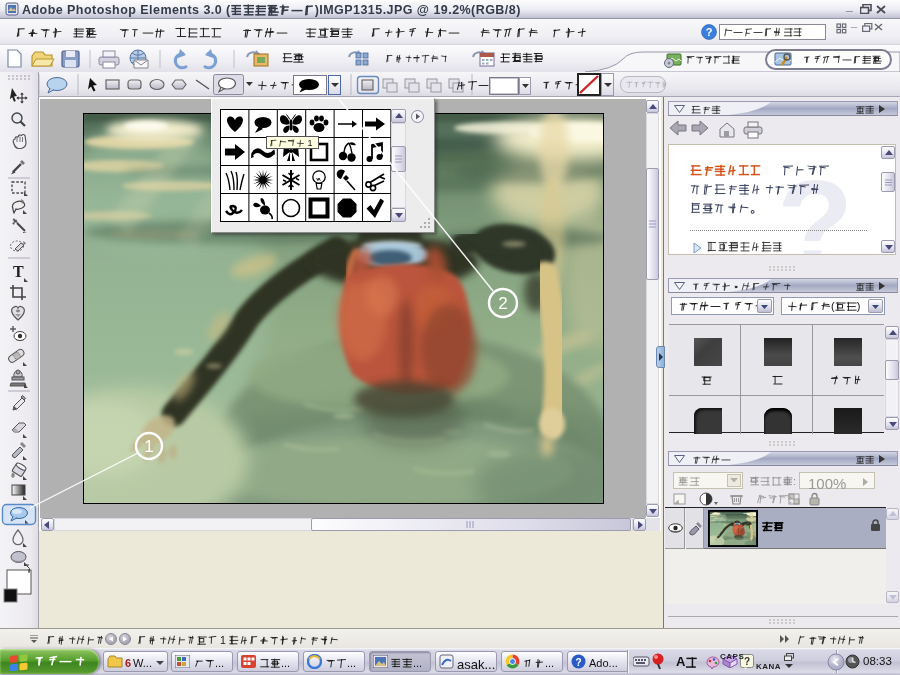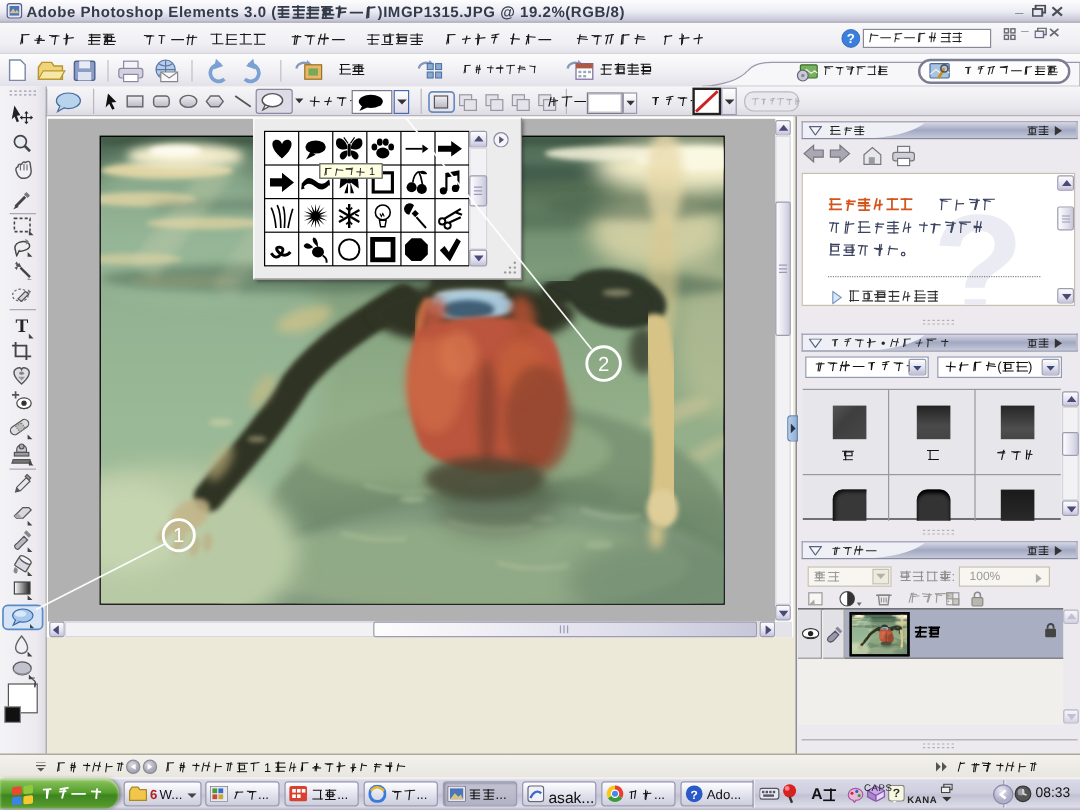--- a/index.html
+++ b/index.html
@@ -1408,21 +1408,21 @@
         </svg><svg width="11" height="10" viewBox="0 0 100 100" preserveAspectRatio="none" style="display:inline-block;vertical-align:-1.3px" stroke="rgb(144, 144, 144)" stroke-width="8.545454545454545" stroke-linecap="square">
           <line x1="21" y1="19" x2="91" y2="19"></line>
           <line x1="16" y1="38" x2="86" y2="38"></line>
           <line x1="16" y1="62" x2="86" y2="62"></line>
           <line x1="20" y1="86" x2="86" y2="86"></line>
           <line x1="48" y1="10" x2="48" y2="82"></line>
           <line x1="52" y1="10" x2="52" y2="90"></line>
           <rect x="26" y="37" width="43" height="34" fill="none"></rect>
         </svg><span>:</span></div>
     <div class="abs" style="left:135px;top:375px;width:76px;height:17px;background:#f7f6f1;border:1px solid #c6c2b2">
-        <div style="margin:2px 0 0 8px;font-size:10px;color:#999">100%</div>
+        <div style="margin:2px 0 0 8px;font-size:15px;color:#999">100%</div>
         <svg style="position:absolute;right:5px;top:5px" width="6" height="8">
           <path d="M0 0 l5 4 -5 4z" fill="#aaa"></path>
         </svg>
       </div>
     <svg class="abs" style="left:6px;top:395px" width="210" height="14">
       <rect x="4" y="2" width="11" height="10" fill="#f7f6f2" stroke="#999"></rect>
         <path d="M4 12 l4.5-4.5 .5 4.5z" fill="#aaa9a0"></path>
       <circle cx="36" cy="7" r="6" fill="#fff" stroke="#555"></circle>
         <path d="M36 1 a6 6 0 0 1 0 12z" fill="#333"></path>
         <path d="M44 10 l4 0 -2 3z" fill="#666"></path>
@@ -1824,21 +1824,21 @@
     <svg class="abs" style="left:722px;top:6px" width="16" height="14">
         <path d="M1 5 l7-4 7 4 -7 4z" fill="#c8a8e8" stroke="#8858b0"></path>
         <path d="M1 5 v5 l7 4 v-5z" fill="#a888c8" stroke="#8858b0"></path>
         <path d="M15 5 v5 l-7 4 v-5z" fill="#e8d8f8" stroke="#8858b0"></path>
       </svg>
     <svg class="abs" style="left:740px;top:6px" width="14" height="15">
         <rect x="0.5" y="0.5" width="13" height="13" rx="2" fill="#f8f8e0" stroke="#888"></rect>
         <text x="7" y="10.5" text-anchor="middle" font-size="10" font-weight="bold" fill="#333" font-family="Liberation Sans">?</text>
         <path d="M4 13.5 l3 0 -1.5 2z" fill="#f8f8e0"></path>
       </svg>
-    <div class="abs" style="left:720px;top:4px;font-size:8px;font-weight:normal;color:#222;letter-spacing:.5px">CAPS</div>
+    <div class="abs" style="left:720px;top:4px;font-size:8px;font-weight:bold;color:#222;letter-spacing:.5px">CAPS</div>
     <div class="abs" style="left:756px;top:14px;font-size:8px;font-weight:bold;color:#222;letter-spacing:.5px">KANA</div>
     <svg class="abs" style="left:784px;top:5px" width="10" height="8">
         <rect x="2.5" y="0.5" width="7" height="4.5" fill="none" stroke="#444"></rect>
         <rect x="0.5" y="3" width="7" height="4.5" fill="#eee" stroke="#444"></rect>
       </svg>
     <svg class="abs" style="left:785px;top:16px" width="8" height="5">
         <path d="M0 0 l4 4 4-4z" fill="#333"></path>
       </svg>
     <div class="abs" style="left:836px;top:2px;width:2px;height:23px;border-left:1px solid #9a99ae;border-right:1px solid #f4f4f8"></div>
     <svg class="abs" style="left:827px;top:5px" width="18" height="18">

